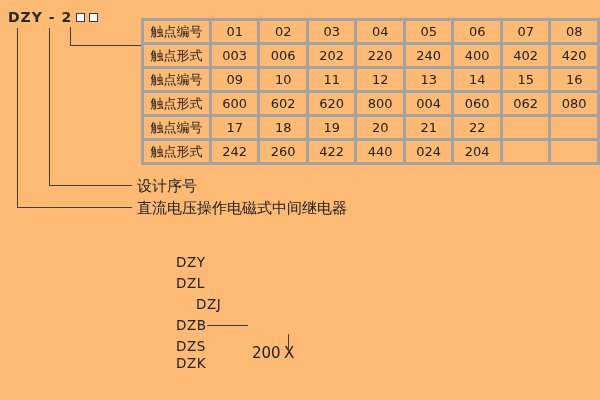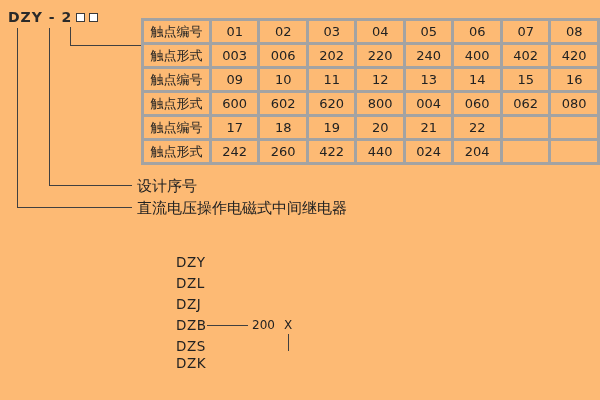--- a/index.html
+++ b/index.html
@@ -69,24 +69,25 @@
     position: absolute;
     left: 176px;
     font-size: 13.5px;
     line-height: 16px;
     letter-spacing: 0.5px;
     color: #222;
     white-space: nowrap;
   }
   .series-code {
     position: absolute;
-    font-size: 12px;
+    font-size: 15px;
     line-height: 16px;
     color: #222;
     white-space: nowrap;
+    margin-top: 28px;
   }
 </style>
 </head>
 <body>
 
 <div class="canvas">
 
   <div class="model-code">
     <span>DZY - 2</span>
     <span class="ph-box"></span>
@@ -169,21 +170,21 @@
           <td class="val">024</td>
           <td class="val">204</td>
           <td class="val"></td>
           <td class="val"></td>
         </tr>
       </tbody>
   </table>
 
   <span class="series-item" style="top:254px;text-align:center;">DZY</span>
   <span class="series-item" style="top:275px;">DZL</span>
-  <span class="series-item" style="top:296px;">DZJ</span>
+  <span class="series-item" style="top:296px;margin-left:20px;">DZJ</span>
   <span class="series-item" style="top:317px;">DZB</span>
   <span class="series-item" style="top:338px;">DZS</span>
   <span class="series-item" style="top:355px;">DZK</span>
 
   <div class="line" style="left:207px; top:325px; width:41px; height:1px;"></div>
   <span class="series-code" style="left:252px; top:317px;">200</span>
   <span class="series-code" style="left:284px; top:317px;">X</span>
   <div class="line" style="left:288px; top:334px; width:1px; height:17px;"></div>
 
 </div>

